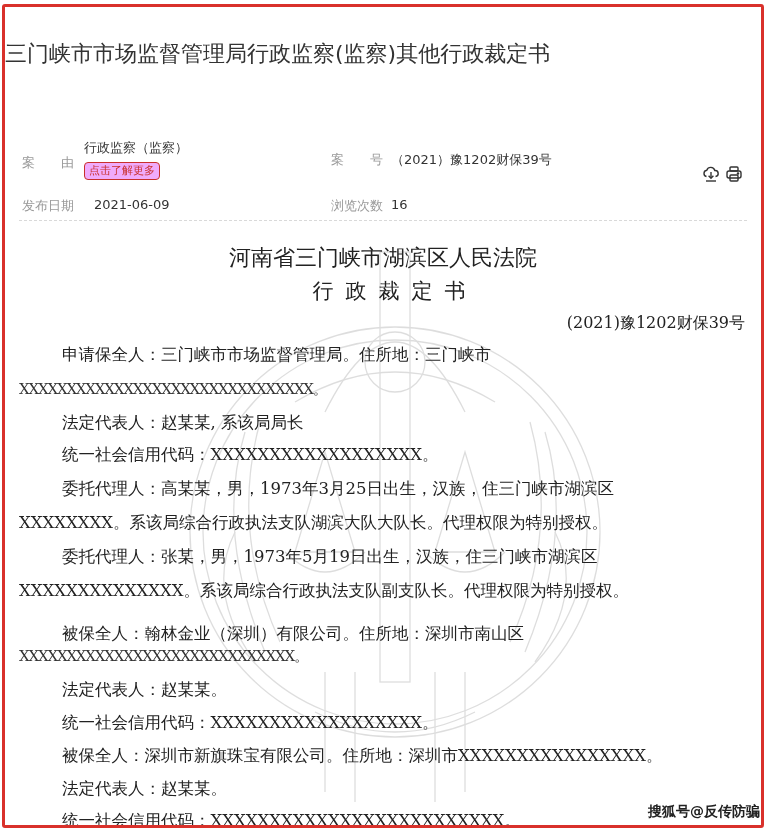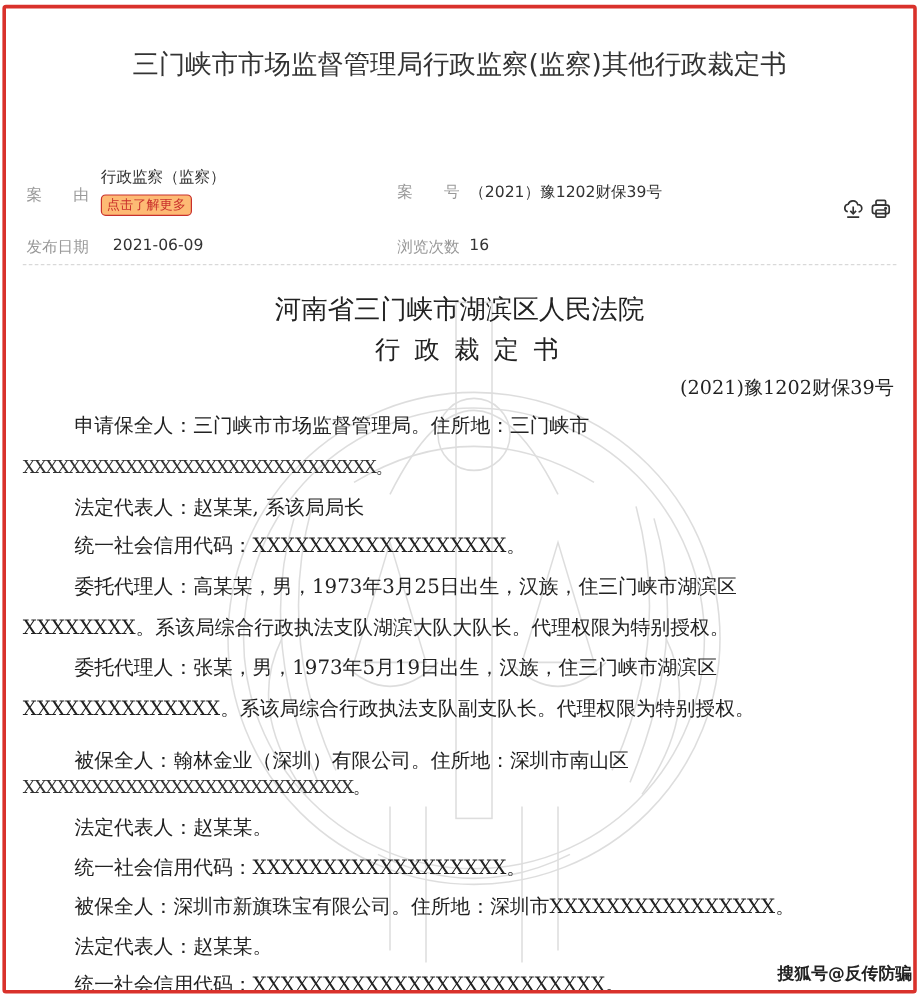--- a/index.html
+++ b/index.html
@@ -3,30 +3,30 @@
 <meta charset="utf-8">
 <style>
   html, body { margin: 0; padding: 0; background: #ffffff; }
   body { width: 767px; height: 833px; position: relative; overflow: hidden; font-family: "DejaVu Sans", sans-serif; color: #333; }
   .frame {
     position: absolute; left: 2px; top: 4px; width: 756px; height: 818px;
     border: 3px solid #d9312b; border-radius: 3px; box-sizing: content-box;
     background: #fff; overflow: hidden;
   }
   .page-title {
-    position: absolute; left: 0; right: 0; top: 32px; text-align: center;
+    position: absolute; left: 0; right: 0; top: 32px; 
     font-size: 22px; color: #333; letter-spacing: 0px;
     font-family: "DejaVu Sans", sans-serif;
   }
   .meta-label { position: absolute; color: #999; font-size: 13px; }
   .meta-value { position: absolute; color: #333; font-size: 13px; }
   .badge {
     position: absolute; left: 79px; top: 155px; padding: 0 4px; height: 16px; line-height: 16px;
     border: 1px solid #c9302c; border-radius: 4px; color: #c9302c; font-size: 11px;
-    background: #fdba74; cursor: pointer;
+    background: #f0abfc; cursor: pointer;
   }
   .icon { position: absolute; width: 18px; height: 18px; cursor: pointer; }
   .divider {
     position: absolute; left: 14px; right: 14px; top: 213px; height: 0;
     border-top: 1px dashed #d9d9d9;
   }
   .watermark { position: absolute; left: 170px; top: 225px; width: 440px; height: 600px; opacity: 0.28; pointer-events: none; }
   .court-name {
     position: absolute; left: 0; right: 0; top: 236px; text-align: center;
     font-family: "DejaVu Sans", sans-serif; font-size: 22px; color: #222;

